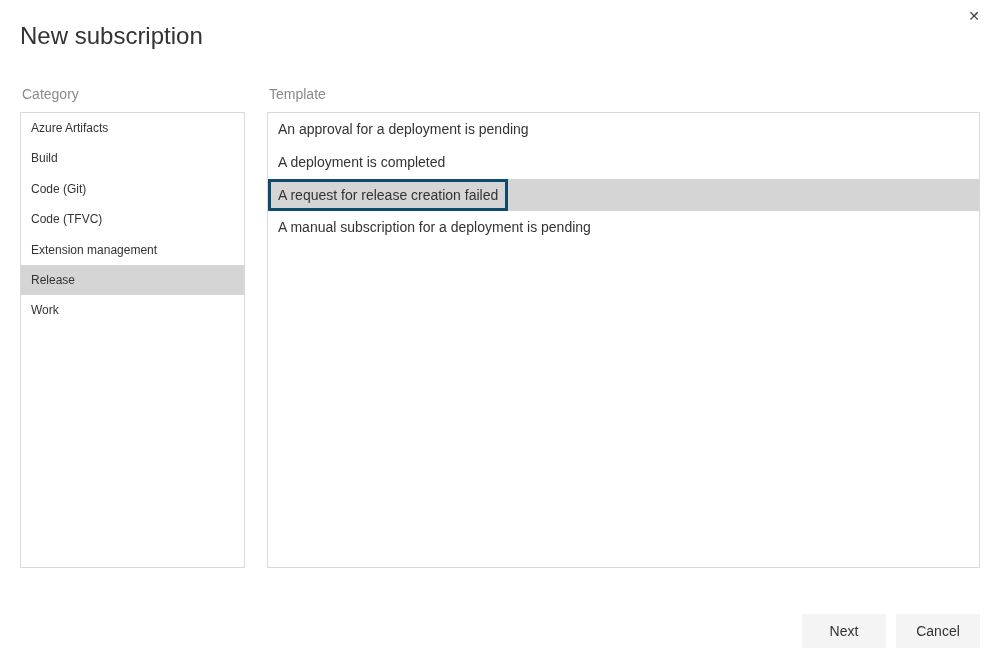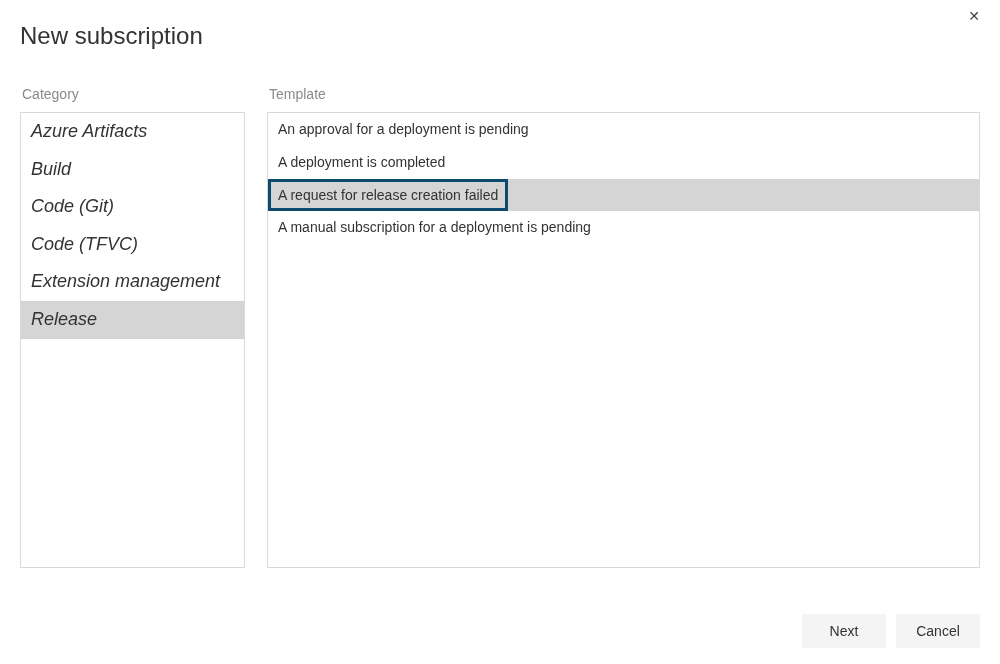--- a/index.html
+++ b/index.html
@@ -57,25 +57,24 @@
       padding-left: 2px;
     }
     .list-box {
       border: 1px solid #d9d9d9;
       height: 456px;
       overflow: hidden;
       background: #ffffff;
     }
     .list-item {
       padding: 8px 10px;
-      font-size: 18px;
+      font-size: 12px;
       color: #333333;
       cursor: pointer;
       line-height: 1.2;
-      font-style: italic;
     }
     .list-item.selected {
       background: #d5d5d5;
     }
     .template-item {
       padding: 8px 10px;
       font-size: 14px;
       color: #333333;
       cursor: pointer;
       line-height: 1.2;
@@ -139,20 +138,21 @@
 
   <div class="col col-left">
     <div class="col-header">Category</div>
     <div class="list-box" id="category-list">
         <div class="list-item">Azure Artifacts</div>
         <div class="list-item">Build</div>
         <div class="list-item">Code (Git)</div>
         <div class="list-item">Code (TFVC)</div>
         <div class="list-item">Extension management</div>
         <div class="list-item selected">Release</div>
+        <div class="list-item">Work</div>
       </div>
   </div>
 
   <div class="col col-right">
     <div class="col-header">Template</div>
     <div class="list-box" id="template-list">
         <div class="template-item">An approval for a deployment is pending</div>
         <div class="template-item">A deployment is completed</div>
         <div class="template-row-selected-bg" style="padding: 0px;"><div class="highlight-wrap"><div class="template-item">A request for release creation failed</div></div></div>
         <div class="template-item">A manual subscription for a deployment is pending</div>

